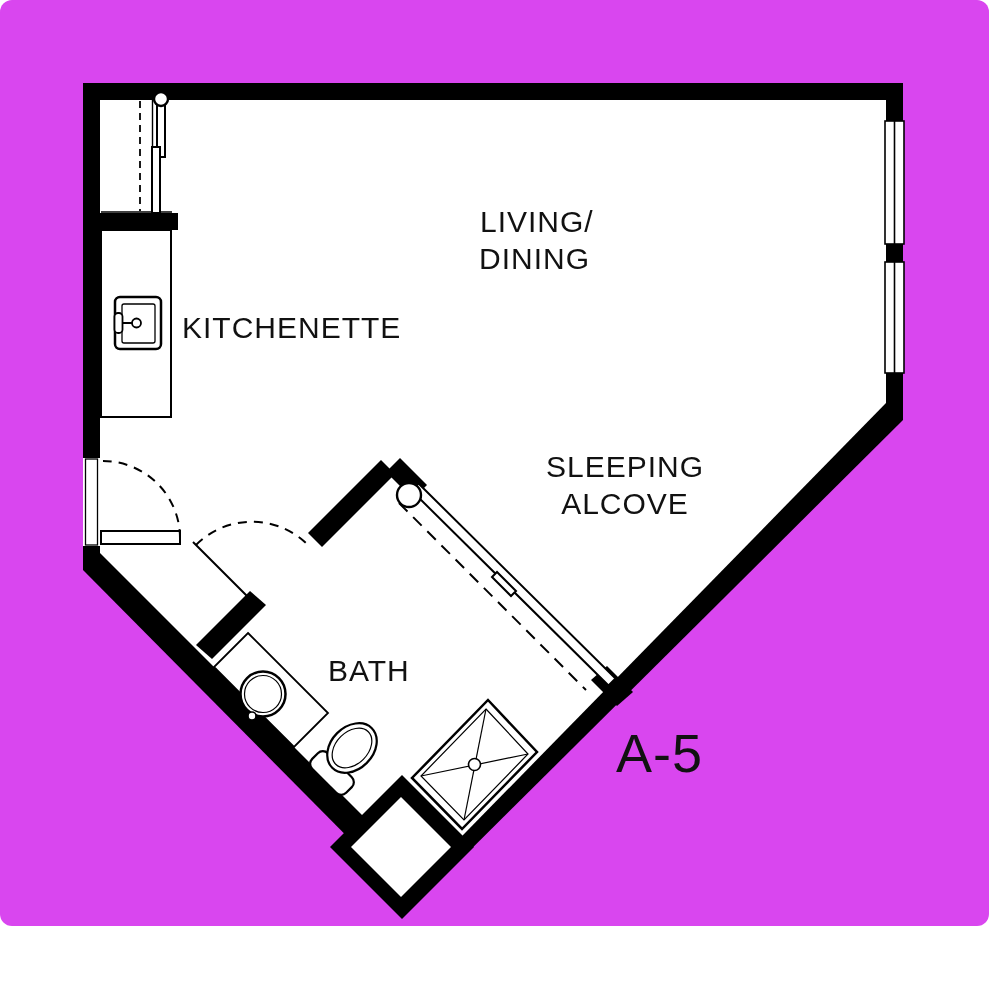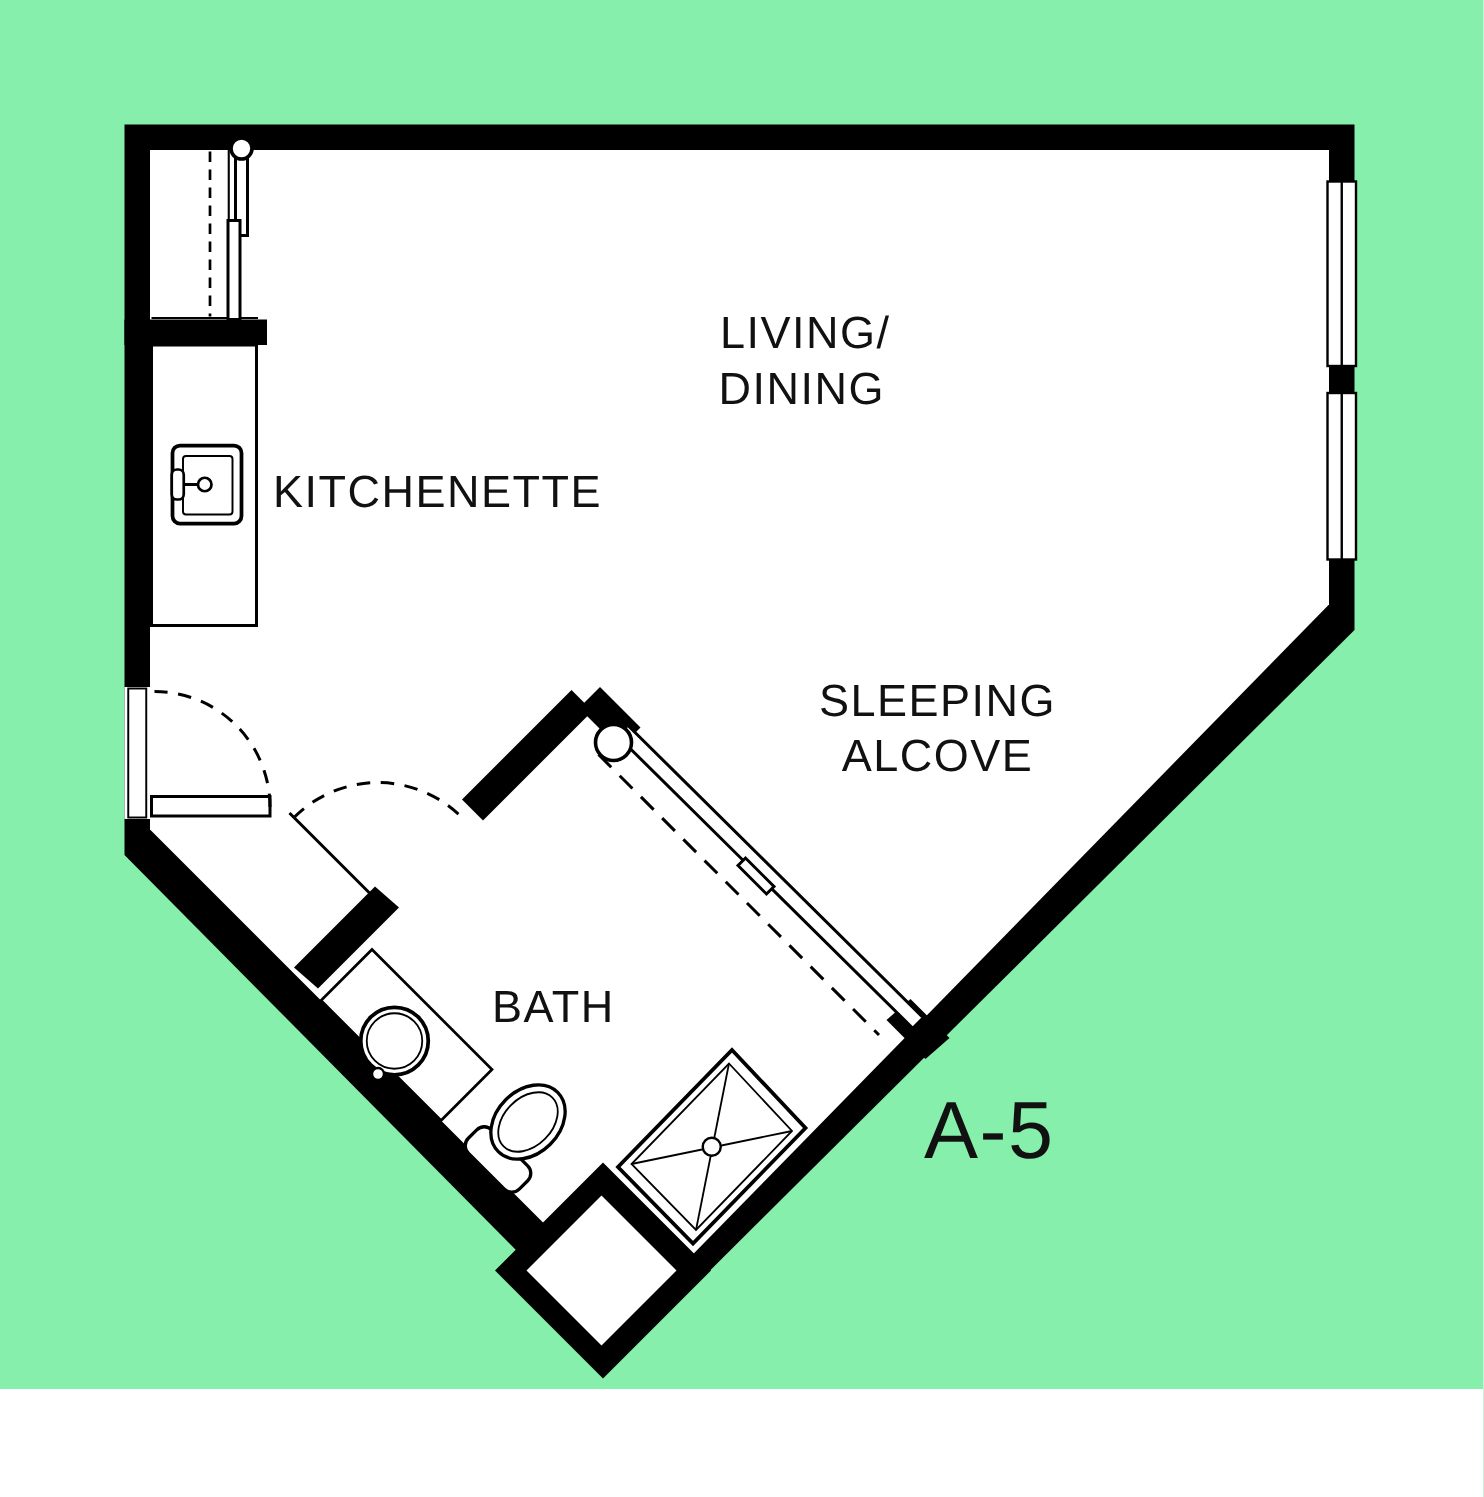--- a/index.html
+++ b/index.html
@@ -1,16 +1,16 @@
 <!DOCTYPE html>
 <html><head>
 <meta charset="utf-8">
 <style>
   html,body{margin:0;padding:0;background:#ffffff;}
-  .stage{position:relative;width:989px;height:926px;background:#86efac;overflow:hidden;}
+  .stage{position:relative;width:989px;height:926px;background:#d946ef;overflow:hidden;border-radius:12px;}
   svg{position:absolute;left:0;top:0;}
   text{font-family:"Liberation Sans","DejaVu Sans",sans-serif;fill:#111111;}
   .room-label{font-size:30px;letter-spacing:1px;}
   .unit-label{font-size:54px;letter-spacing:1px;}
 </style>
 </head>
 <body>
 
 <div class="stage">
 <svg width="989" height="998" viewBox="0 0 989 998">

